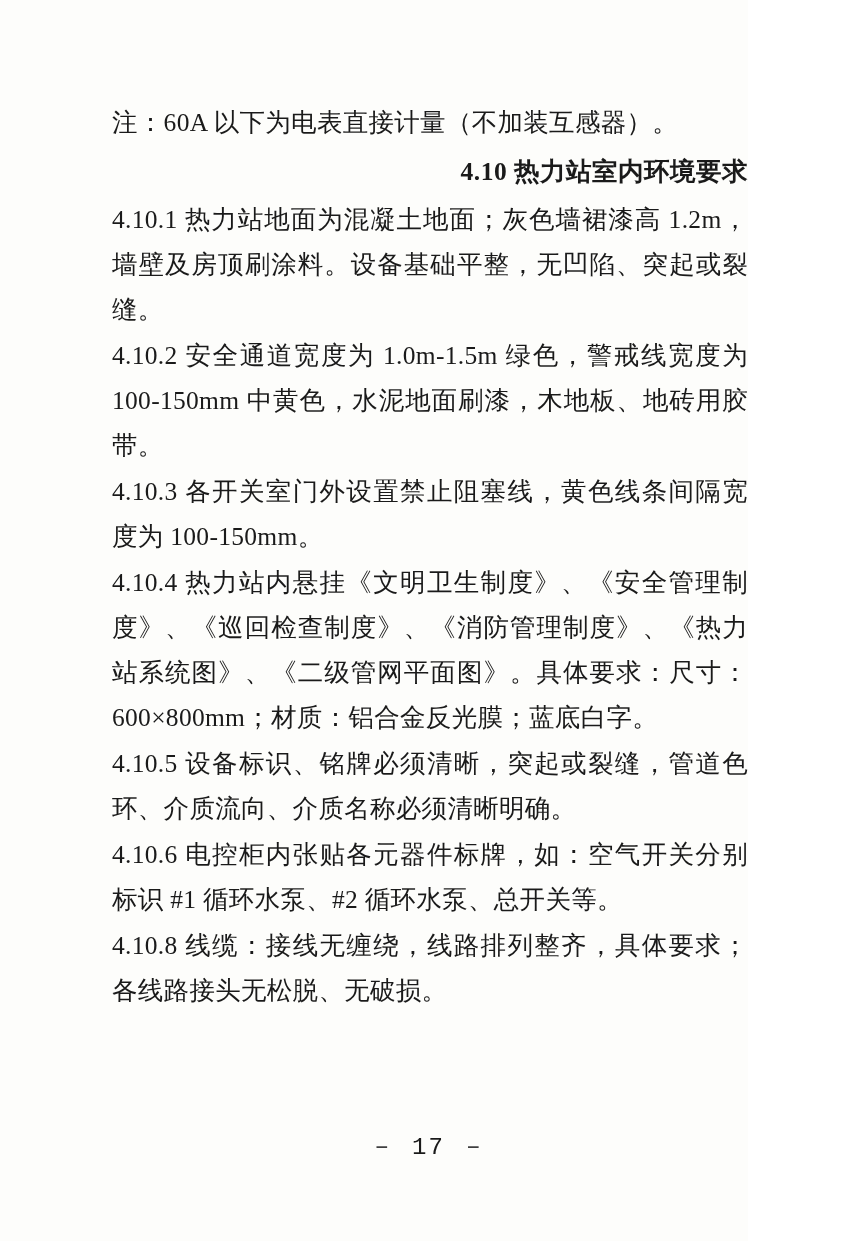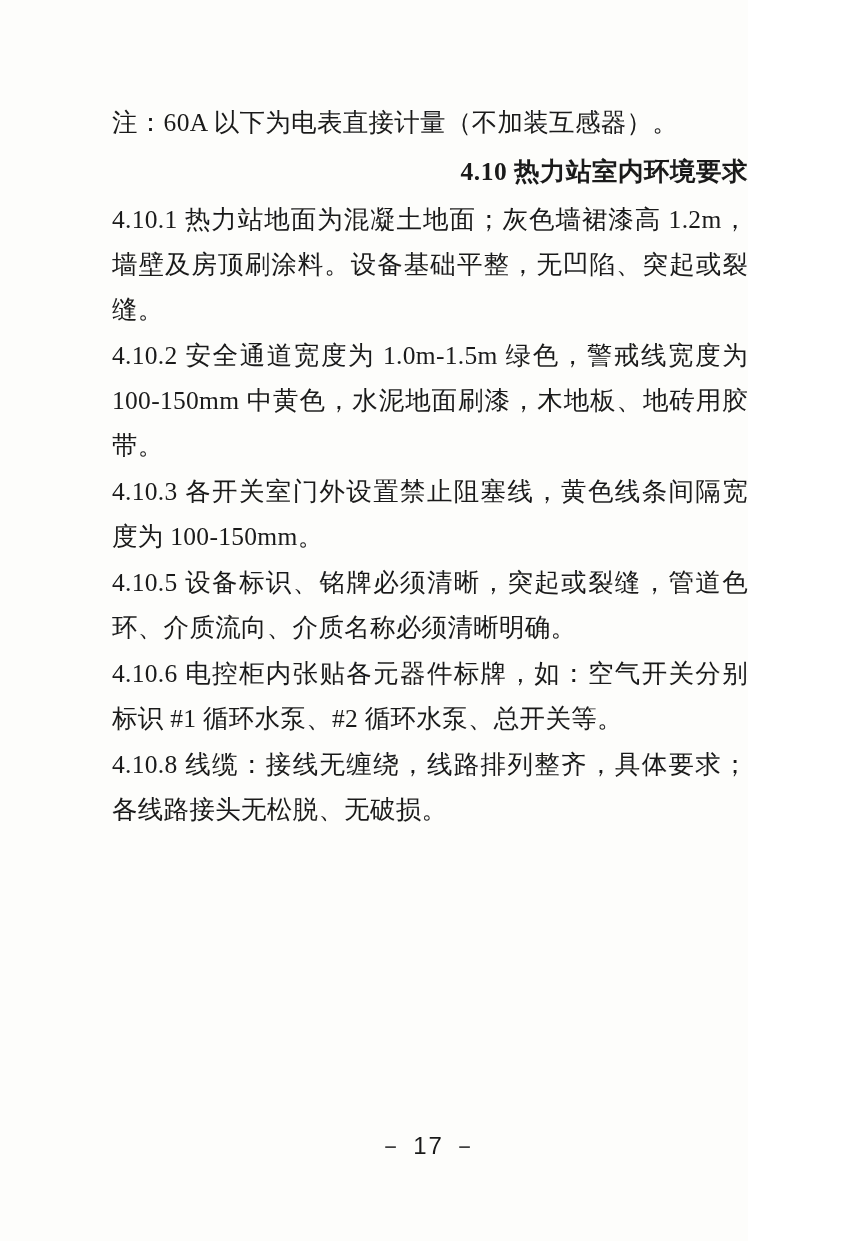--- a/index.html
+++ b/index.html
@@ -47,40 +47,41 @@
     text-align: center;
     font-size: 24px;
     color: #1a1a1a;
     letter-spacing: 2px;
   }
   .footer .pn {
     display: inline-block;
     padding: 0 2px;
   }
   .num {
-    font-family: Liberation Sans, sans-serif;
+    font-family: Liberation Mono, monospace;
   }
 </style>
 </head>
 <body>
 
 <div class="page">
 
   <div class="content">
 
     <p class="para">注：60A 以下为电表直接计量（不加装互感器）。</p>
 
     <p class="heading">4.10  热力站室内环境要求</p>
 
     <p class="para">4.10.1  热力站地面为混凝土地面；灰色墙裙漆高 1.2m，墙壁及房顶刷涂料。设备基础平整，无凹陷、突起或裂缝。</p>
 
     <p class="para">4.10.2   安全通道宽度为 1.0m-1.5m 绿色，警戒线宽度为 100-150mm 中黄色，水泥地面刷漆，木地板、地砖用胶带。</p>
 
     <p class="para">4.10.3   各开关室门外设置禁止阻塞线，黄色线条间隔宽度为 100-150mm。</p>
 
+    <p class="para">4.10.4  热力站内悬挂《文明卫生制度》、《安全管理制度》、《巡回检查制度》、《消防管理制度》、《热力站系统图》、《二级管网平面图》。具体要求：尺寸：600×800mm；材质：铝合金反光膜；蓝底白字。</p>
 
     <p class="para">4.10.5   设备标识、铭牌必须清晰，突起或裂缝，管道色环、介质流向、介质名称必须清晰明确。</p>
 
     <p class="para">4.10.6   电控柜内张贴各元器件标牌，如：空气开关分别标识 #1 循环水泵、#2 循环水泵、总开关等。</p>
 
 
     <p class="para">4.10.8   线缆：接线无缠绕，线路排列整齐，具体要求；各线路接头无松脱、无破损。</p>
 
   </div>
 

